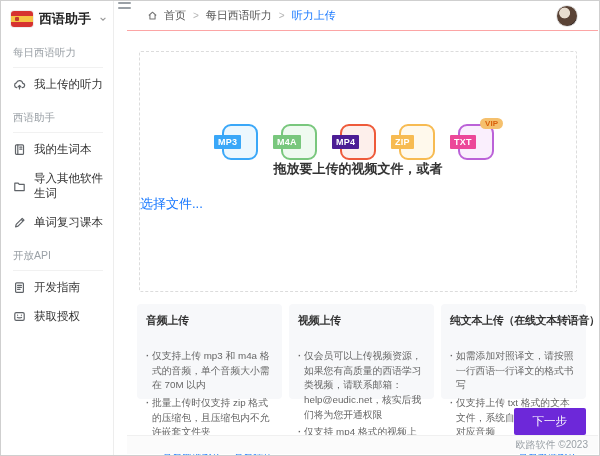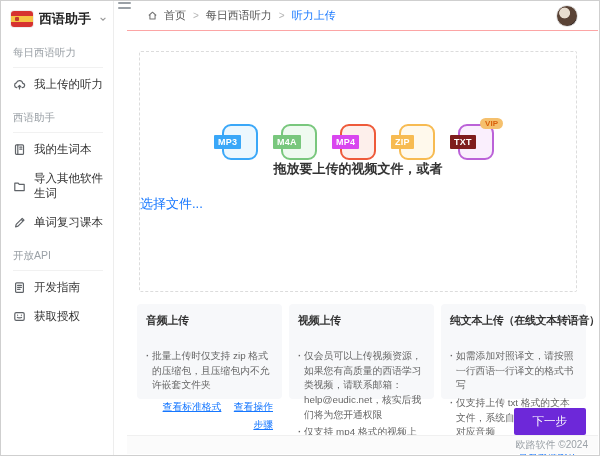--- a/index.html
+++ b/index.html
@@ -46,23 +46,23 @@
   .dropzone { position:absolute; left:12px; right:21px; top:19px; height:241px;
               border:1px dashed #dcdcdc; border-radius:2px; background:#fff; }
   .filetypes { display:flex; justify-content:center; gap:23px; margin-top:72px; }
   .filebox { position:relative; width:36px; height:36px; border:2px solid; border-radius:9px; }
   .filetag { position:absolute; left:-10px; top:9px; color:#fff; font-size:9px; font-weight:bold;
              padding:2px 4px; border-radius:1px; letter-spacing:.3px; }
   .vip-badge { position:absolute; right:-11px; top:-8px; background:#f5c06d; color:#d9610b;
                font-size:8px; font-weight:bold; padding:1px 5px; border-radius:7px;margin-left:9px; }
   .t-mp3 { border-color:#3aa7f8; background:#ecf7fe; } .t-mp3 .filetag { background:#3aa7f8; }
   .t-m4a { border-color:#79c77d; background:#effaf0; } .t-m4a .filetag { background:#79c77d; }
-  .t-mp4 { border-color:#ee5a3a; background:#fdefeb; } .t-mp4 .filetag { background:#d946ef; }
+  .t-mp4 { border-color:#ee5a3a; background:#fdefeb; } .t-mp4 .filetag { background:#4c1d95; }
   .t-zip { border-color:#f7bb52; background:#fff9ec; } .t-zip .filetag { background:#f7bb52; }
-  .t-txt { border-color:#bb62d8; background:#faeffd; } .t-txt .filetag { background:#7f1d1d; }
+  .t-txt { border-color:#bb62d8; background:#faeffd; } .t-txt .filetag { background:#ec4899; }
   .drop-hint { text-align:center; font-size:13px; font-weight:bold; color:#333; }
   .choose-link { display:block; text-align:left; font-size:13px; color:#1677ff; margin-top:17px;
                  cursor:pointer; text-decoration:none; }
   
   .cards { position:absolute; left:10px; right:12px; top:272px; display:flex; gap:7px; }
   .card { flex:1 1 0; min-width:0; background:#f7f8fa; border-radius:4px; padding:9px 9px 8px 9px; height:95px; }
   .card-title { font-size:11px; font-weight:bold; color:#333; margin-bottom:21px; white-space:nowrap; letter-spacing:-.3px; }
   .bullet { color:#666; font-size:9.8px; line-height:1.5; margin-bottom:3px; position:relative; padding-left:6px; }
   .bullet::before { content:"·"; position:absolute; left:0; color:#666; font-weight:bold; }
   .card-links { text-align:right; margin-top:2px; }
@@ -182,20 +182,21 @@
       </div>
     </div>
     <div class="drop-hint">拖放要上传的视频文件，或者</div>
     <a class="choose-link">选择文件...</a>
   </div>
 
   <div class="cards">
 
     <div class="card">
       <div class="card-title">音频上传</div>
+      <div class="bullet">仅支持上传 mp3 和 m4a 格式的音频，单个音频大小需在 70M 以内</div>
       <div class="bullet">批量上传时仅支持 zip 格式的压缩包，且压缩包内不允许嵌套文件夹</div>
       <div class="card-links">
         <span class="card-link">查看标准格式</span>
         <span class="card-link">查看操作步骤</span>
       </div>
     </div>
 
     <div class="card">
       <div class="card-title">视频上传</div>
       <div class="bullet">仅会员可以上传视频资源，如果您有高质量的西语学习类视频，请联系邮箱：help@eudic.net，核实后我们将为您开通权限</div>
@@ -208,14 +209,14 @@
       <div class="bullet">仅支持上传 txt 格式的文本文件，系统自动为文本生成对应音频</div>
       <div class="card-links">
         <span class="card-link">查看标准格式</span>
       </div>
     </div>
 
   </div>
 
   <button class="next-btn">下一步</button>
 
-  <div class="page-footer">欧路软件 ©2024</div>
+  <div class="page-footer">欧路软件 ©2023</div>
 </div>
 
 </body></html>

